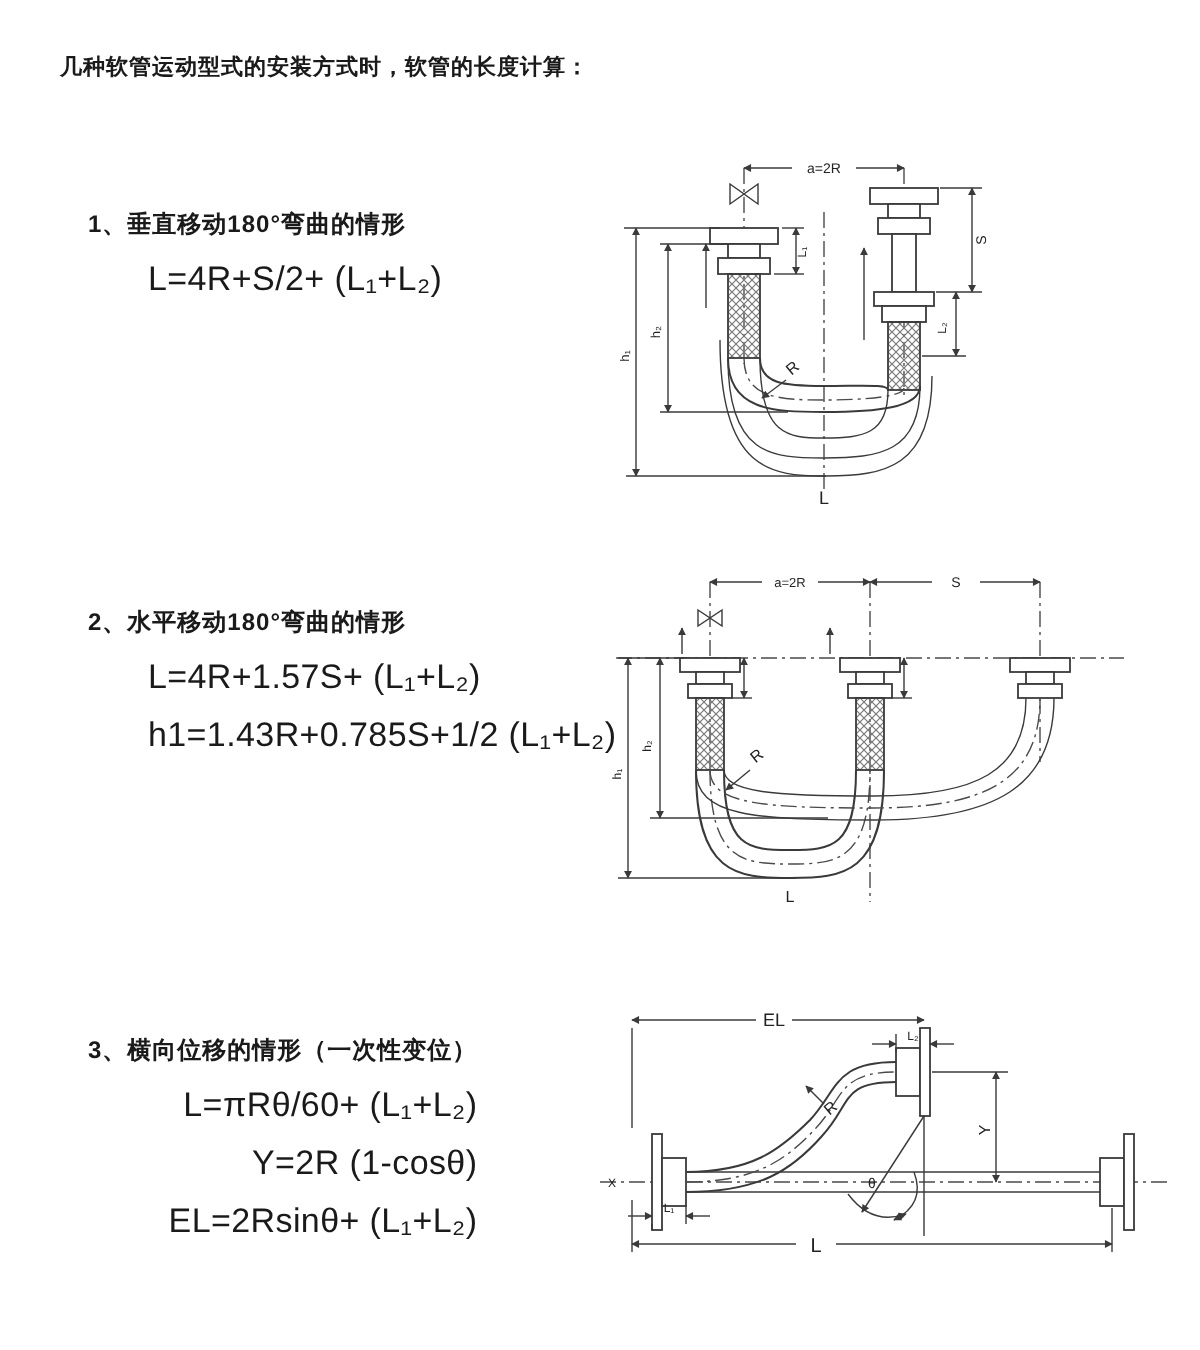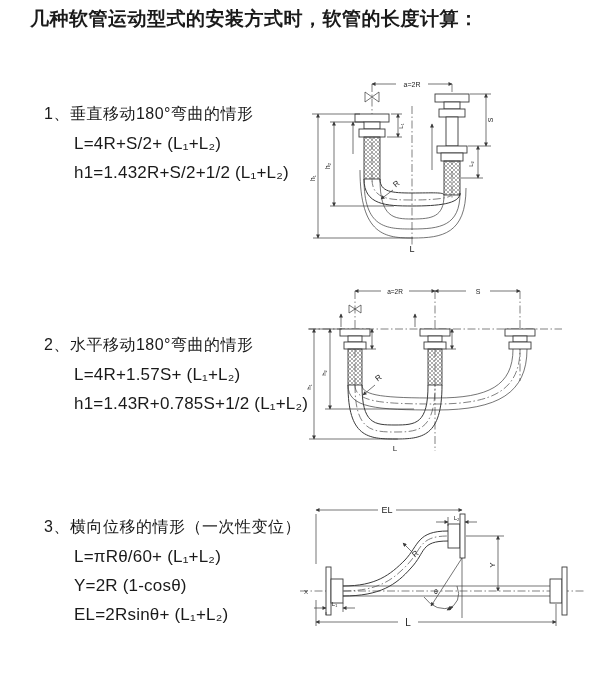--- a/index.html
+++ b/index.html
@@ -1,24 +1,24 @@
 <!DOCTYPE html>
 <html><head>
 <meta charset="utf-8">
 <style>
   html,body{margin:0;padding:0;}
   body{
     width:600px;height:675px;background:#ffffff;position:relative;overflow:hidden;
     font-family:"Liberation Sans","DejaVu Sans",sans-serif;color:#1a1a1a;
   }
   .page-title{
-    position:absolute;left:30px;top:6px;font-size:19px;font-weight:600;letter-spacing:.5px;
+    position:absolute;left:30px;top:26px;font-size:11px;font-weight:600;letter-spacing:.5px;
   }
   .section{position:absolute;left:44px;}
-  .sec-heading{font-size:16px;font-weight:400;letter-spacing:.5px;}
+  .sec-heading{font-size:12px;font-weight:700;letter-spacing:.5px;}
   .formula{font-size:17px;font-weight:500;margin:9px 0 0 30px;letter-spacing:.2px;white-space:nowrap;}
   .diagram{position:absolute;}
   
   .ln{stroke:#3a3a3a;stroke-width:1;fill:none;}
   .thin{stroke:#3a3a3a;stroke-width:.7;fill:none;}
   .cl{stroke:#4a4a4a;stroke-width:.7;fill:none;stroke-dasharray:8 2.5 1.5 2.5;}
   .part{fill:#ffffff;stroke:#3a3a3a;stroke-width:.9;}
   .braid{fill:url(#hx);stroke:#3a3a3a;stroke-width:.9;}
   .dtxt{fill:#222;font-family:"Liberation Sans","DejaVu Sans",sans-serif;}
 </style>
@@ -34,30 +34,29 @@
       <path d="M0,4 L4,0 M0,0 L4,4" stroke="#777" stroke-width="0.6" fill="none"></path>
     </pattern>
   </defs>
 </svg>
 
 <div class="page-title">几种软管运动型式的安装方式时，软管的长度计算：</div>
 
 <div class="section" style="top:104px;">
   <div class="sec-heading">1、垂直移动180°弯曲的情形</div>
   <div class="formula">L=4R+S/2+ (L₁+L₂)</div>
-  <div class="formula">h1=1.432R+S/2+1/2 (L₁+L₂)</div>
 </div>
 
-<div class="section" style="top:303px;margin-top:32px;">
+<div class="section" style="top:303px;">
   <div class="sec-heading">2、水平移动180°弯曲的情形</div>
   <div class="formula">L=4R+1.57S+ (L₁+L₂)</div>
   <div class="formula">h1=1.43R+0.785S+1/2 (L₁+L₂)</div>
 </div>
 
-<div class="section" style="top:517px;">
+<div class="section" style="top:517px;text-align:right;">
   <div class="sec-heading">3、横向位移的情形（一次性变位）</div>
   <div class="formula">L=πRθ/60+ (L₁+L₂)</div>
   <div class="formula">Y=2R (1-cosθ)</div>
   <div class="formula">EL=2Rsinθ+ (L₁+L₂)</div>
 </div>
 
 <svg class="diagram" style="left:310px;top:70px;" width="215" height="185" viewBox="0 0 215 185">
 
   <g>
     <line class="cl" x1="62" y1="14" x2="62" y2="112"></line>

